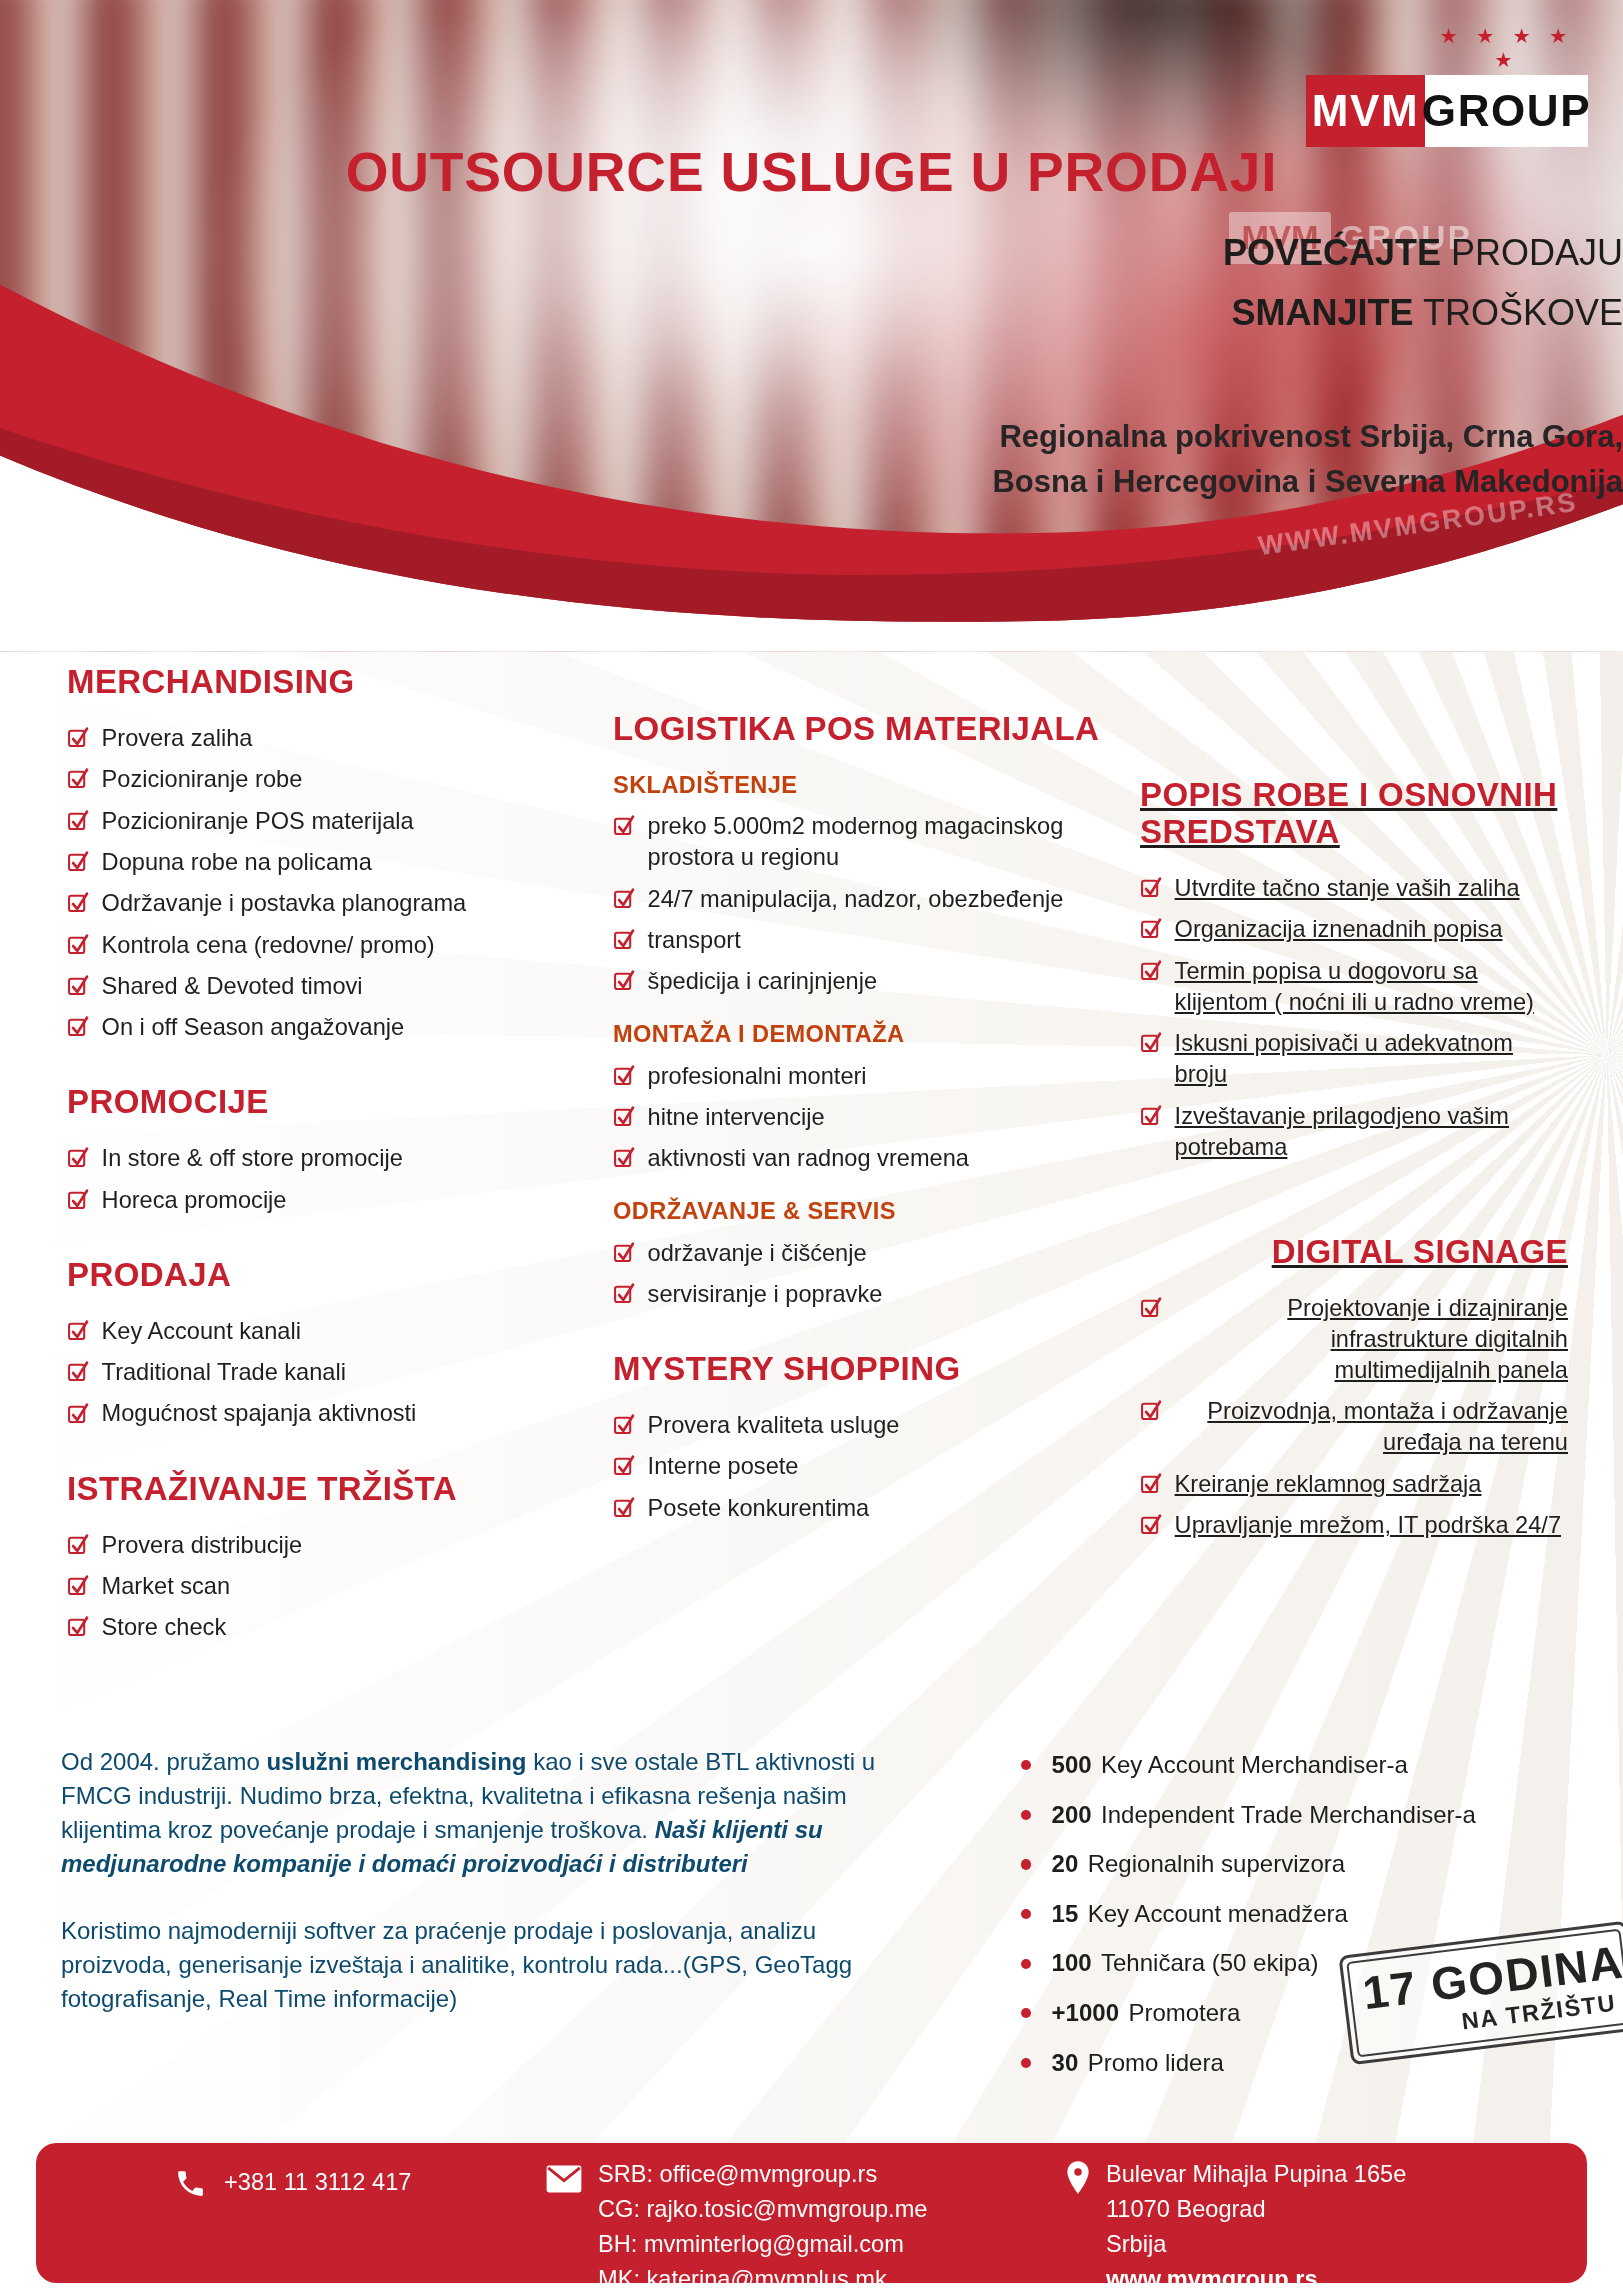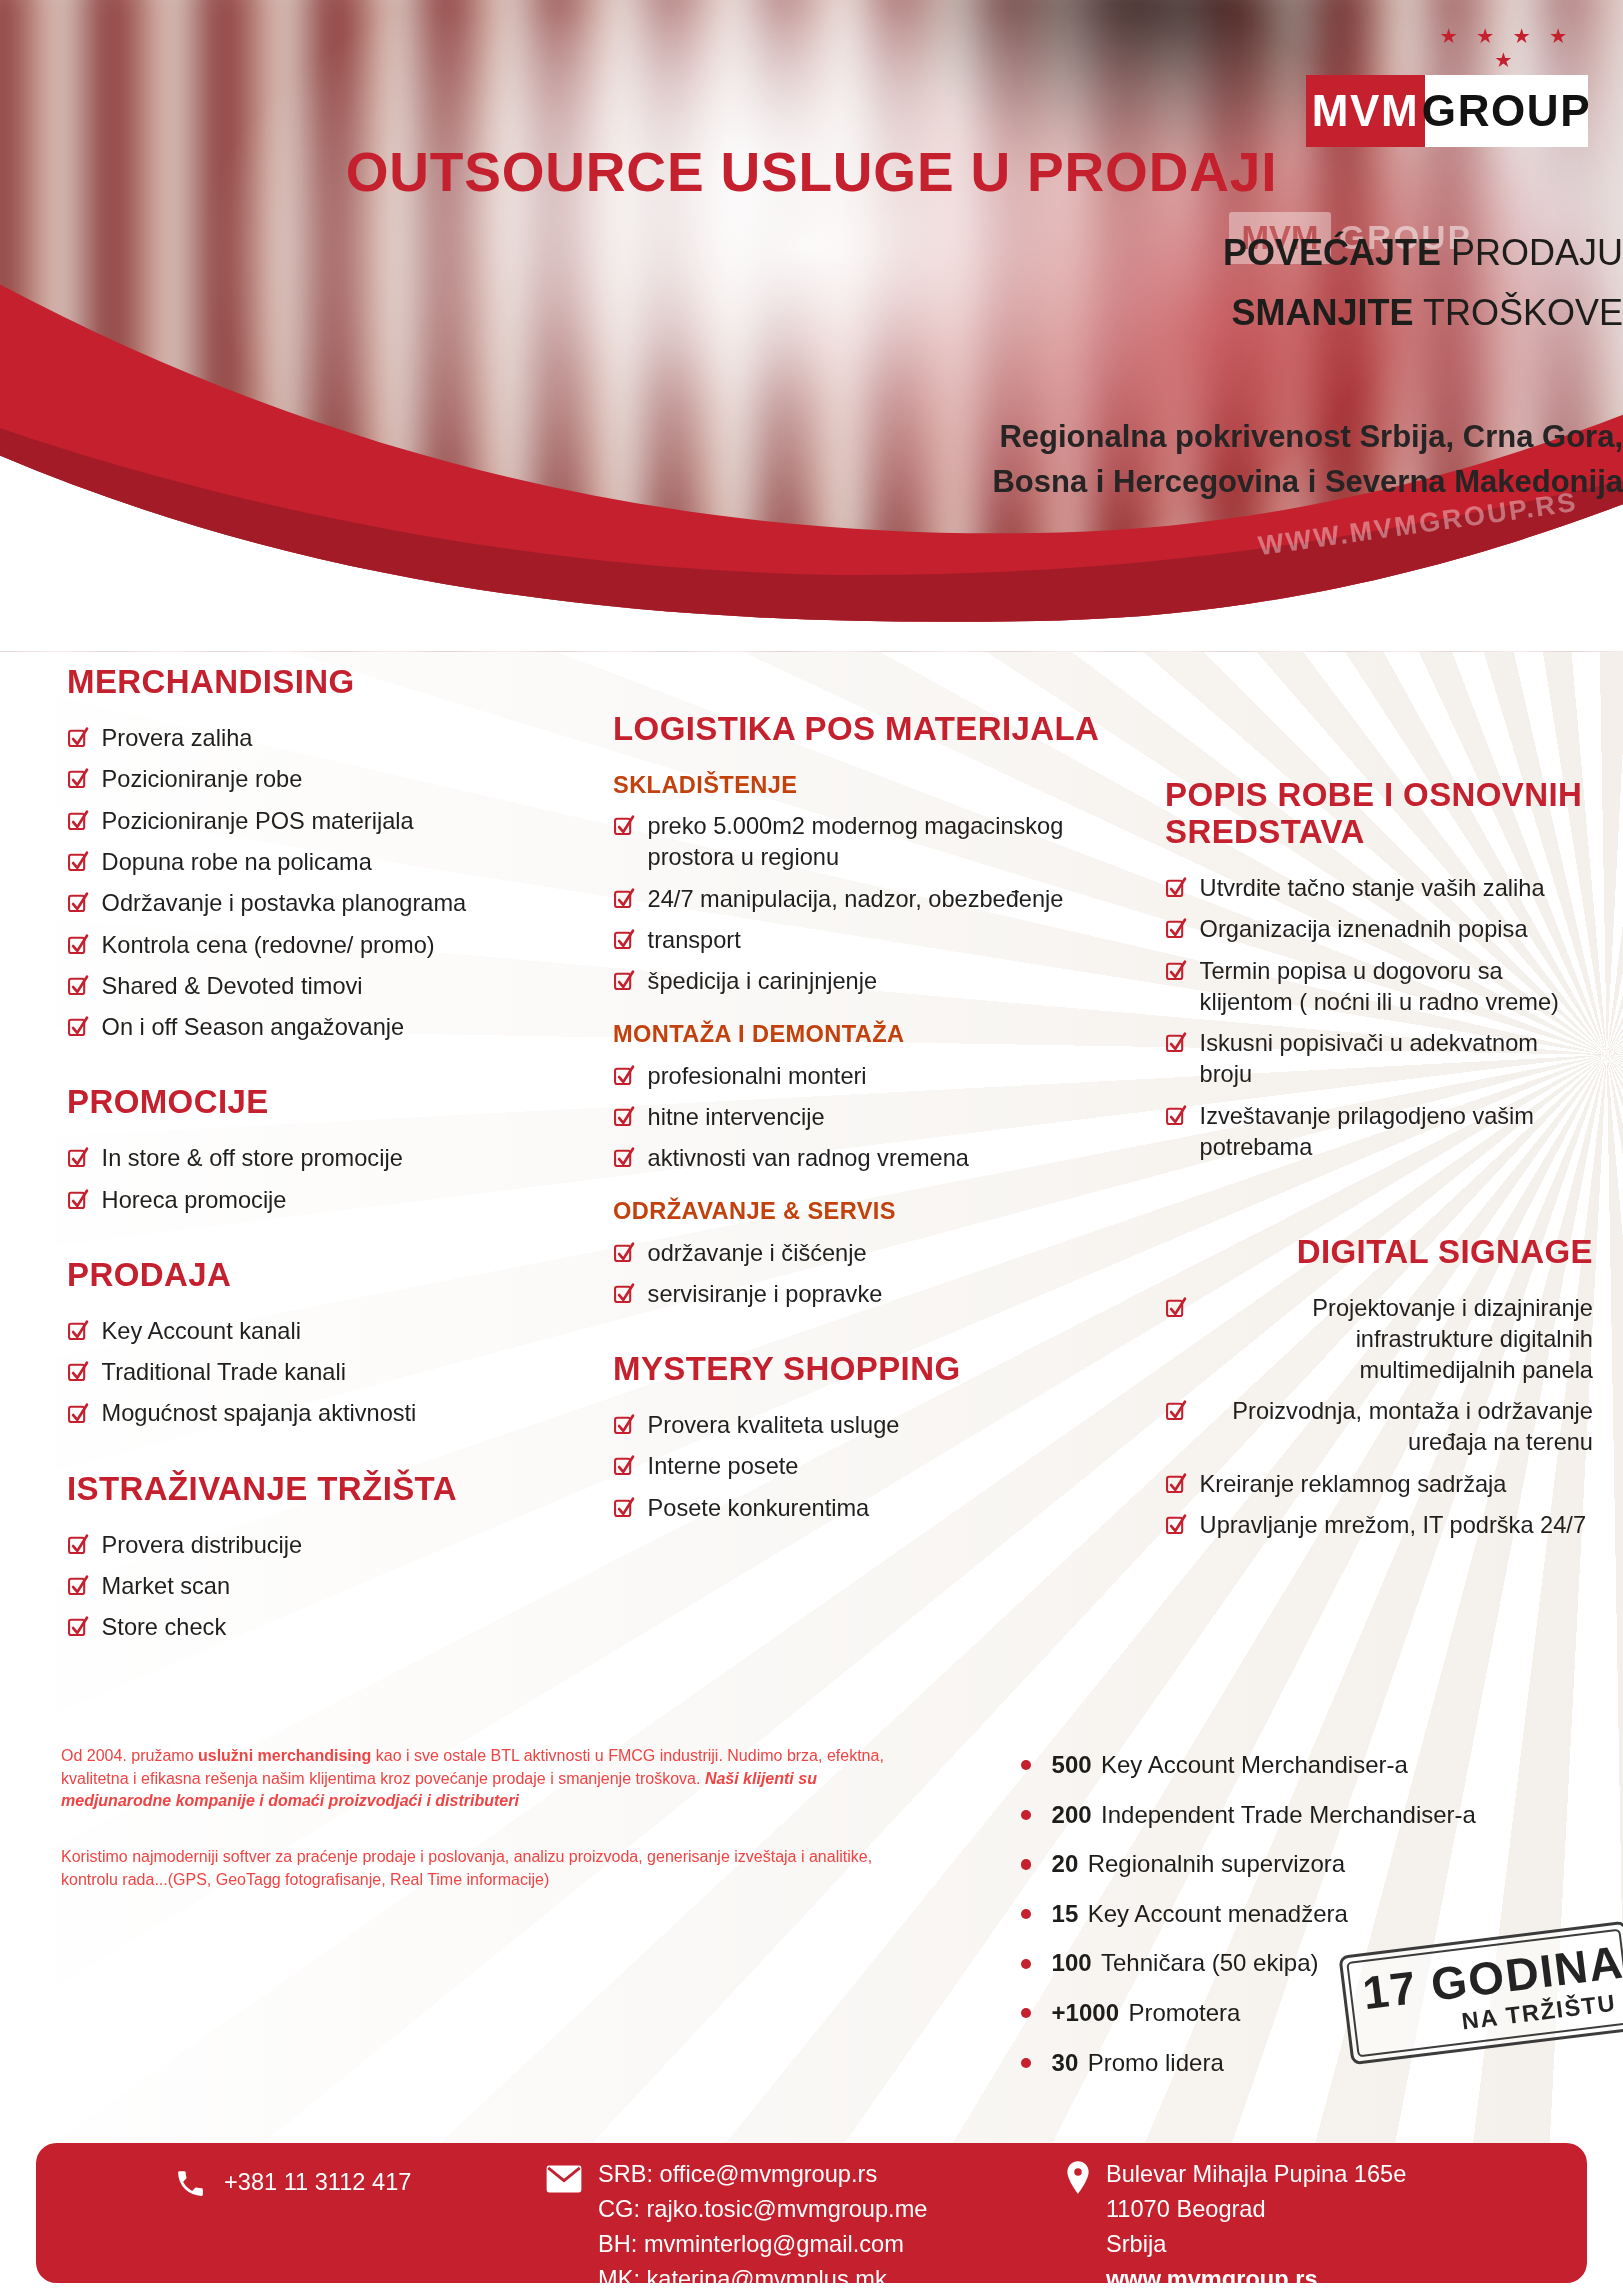--- a/index.html
+++ b/index.html
@@ -76,34 +76,34 @@
   .logo-group{
     width:163px;height:72px;background:#ffffff;color:#121212;
     display:flex;align-items:center;justify-content:center;
     font-size:44px;font-weight:800;letter-spacing:1.6px;
   }
 
   
   .col{position:absolute;z-index:2;}
   .col-1{left:67px;top:664px;width:487px;}
   .col-2{left:613px;top:711px;width:503px;}
-  .col-3{left:1165px;top:777px;width:428px;}
+  .col-3{left:1140px;top:777px;width:428px;text-decoration:underline;}
   .section + .section{margin-top:41px;}
   .col-3 .section + .section{margin-top:71px;text-align:right;}
   .sec-title{
     margin:0 0 22px 0;font-size:33px;font-weight:800;color:var(--red);line-height:1.12;letter-spacing:0.4px;
   }
   .sub-title{margin:23.6px 0 12.6px 0;font-size:23.6px;font-weight:800;color:#c2410c;letter-spacing:0.4px;}
   .check-list{list-style:none;margin:0;padding:0;}
   .check-item{display:flex;gap:12.6px;font-size:23.6px;color:#201f1e;line-height:1.32;margin-bottom:10.2px;}
   .checkbox{width:22px;height:22px;flex:0 0 auto;margin-top:3.1px;}
   .checkbox svg{display:block;}
 
   
-  .about{position:absolute;left:61px;top:1745px;width:852px;z-index:2;font-size:16px;line-height:1.42;color:#ef4444;}
+  .about{position:absolute;left:61px;top:1745px;width:852px;z-index:2;font-size:24px;line-height:1.42;color:#0c4a6e;}
   .about-p{margin:0;}
   .about-p + .about-p{margin-top:33px;}
   .t-n{font-weight:400;}
   .t-b{font-weight:bold;}
   .t-bi{font-weight:bold;font-style:italic;}
 
   .stats{position:absolute;left:1021px;top:1750px;z-index:2;}
   .stat-row{display:flex;align-items:flex-start;margin-bottom:19.6px;font-size:24px;line-height:1.25;}
   .stat-bullet{width:10.2px;height:10.2px;border-radius:50%;background:var(--red);flex:0 0 auto;margin:10.2px 20.4px 0 0;}
   .stat-value{font-weight:800;margin-right:9.4px;white-space:nowrap;}

